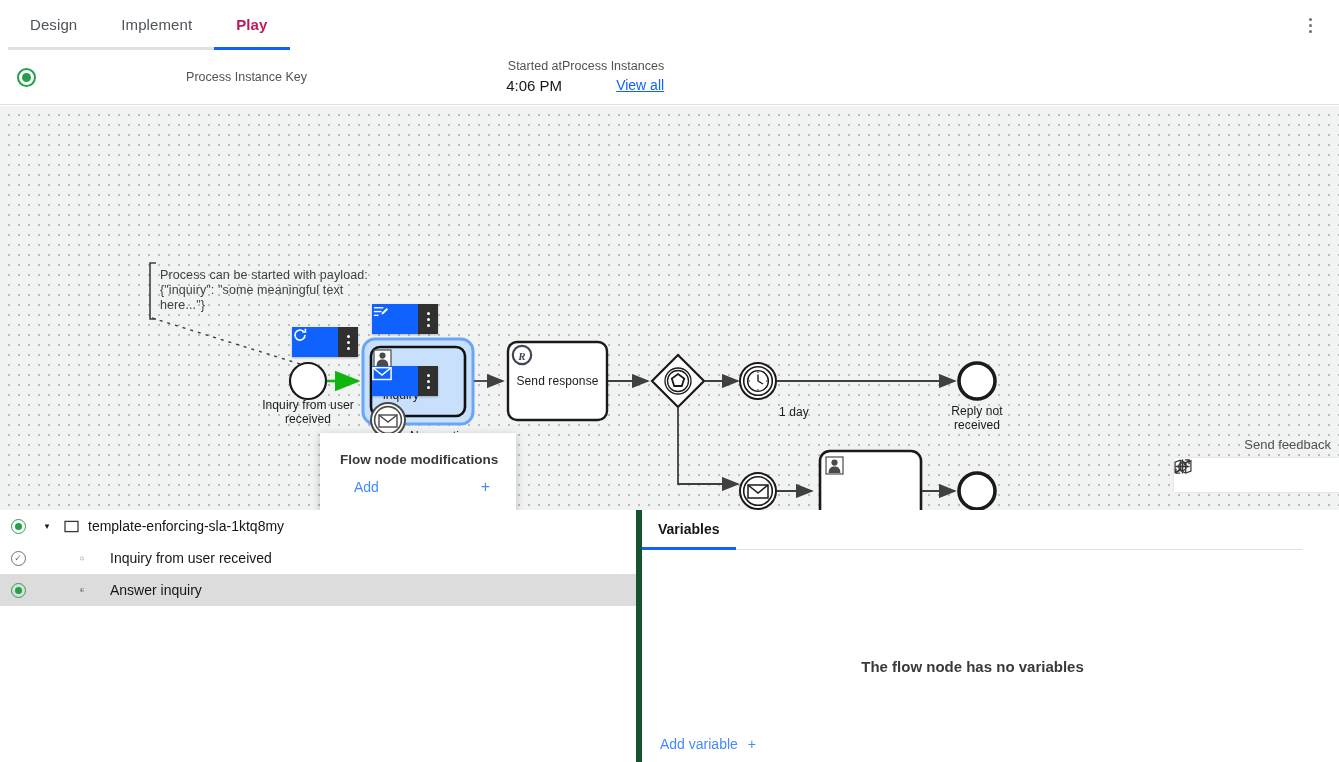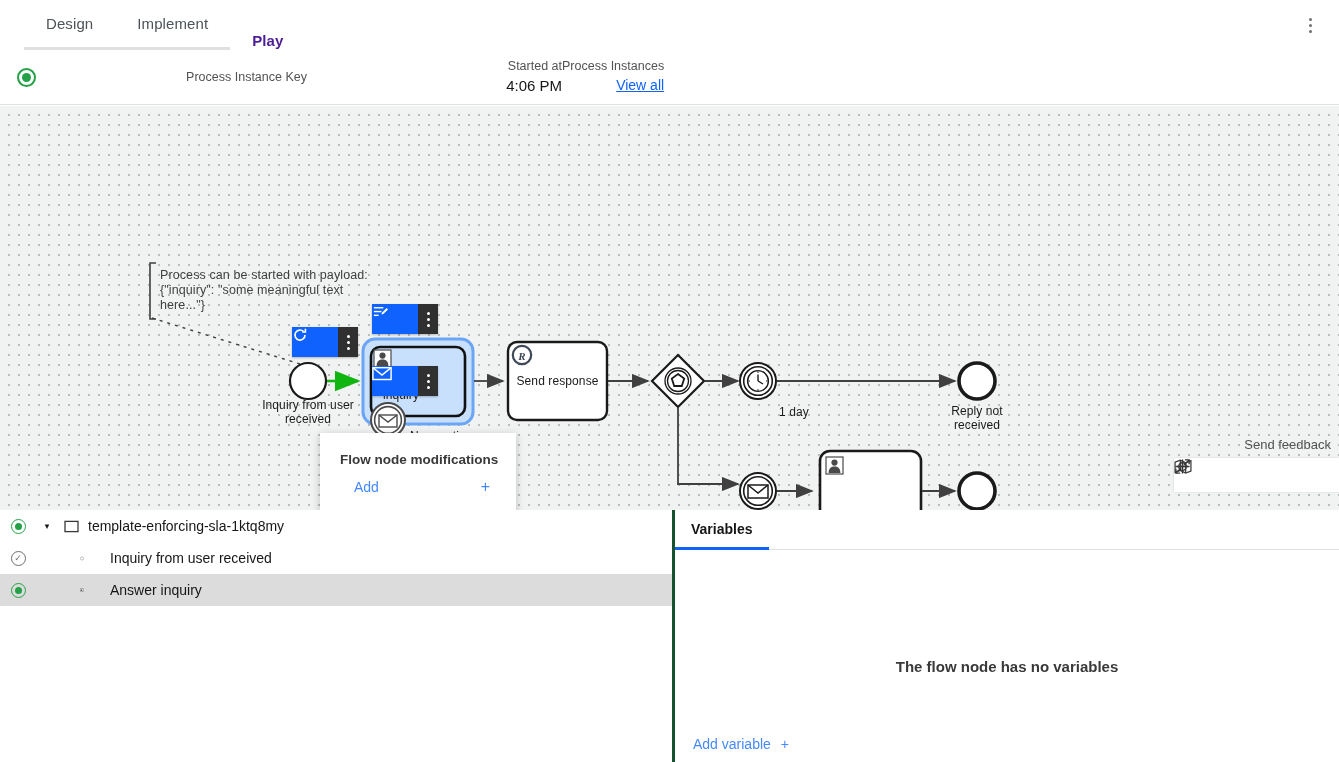--- a/index.html
+++ b/index.html
@@ -12,30 +12,30 @@
     font-family: "Liberation Sans", sans-serif;
     -webkit-font-smoothing: antialiased;
   }
   #app { position: relative; width: 1339px; height: 762px; }
 
   
   .topbar {
     position: absolute; left: 0; top: 0; width: 1339px; height: 50px;
     background: #fff;
   }
-  .topbar .tabs { display: flex; align-items: center; height: 50px; padding-left: 24px; }
+  .topbar .tabs { display: flex; align-items: flex-end; height: 50px; padding-left: 8px; }
   .tab {
     position: relative;
     height: 49px; display: flex; align-items: center; justify-content: center;
     padding: 0 22px;
     font-size: 15px; color: #4d5358; letter-spacing: .1px;
     cursor: pointer;
     border-bottom: 3px solid #e0e0e0;
   }
-  .tab.active { color: #4c1d95; font-weight: 700; border-bottom: 3px solid #0f62fe; margin-top: 34px; }
+  .tab.active { color: #be185d; font-weight: 700; border-bottom: 3px solid #0f62fe; margin-top: 34px; }
   .kebab-top {
     position: absolute; right: 16px; top: 12px;
     width: 26px; height: 26px; display: flex; flex-direction: column;
     align-items: center; justify-content: center; gap: 3px; cursor: pointer;
   }
   .kebab-top i { display:block; width: 3px; height: 3px; border-radius: 50%; background: #6f6f6f; }
 
   
   .infobar {
     position: absolute; left: 0; top: 50px; width: 1339px; height: 55px;
@@ -114,21 +114,21 @@
   .canvas-tools {
     position: absolute; right: 0px; top: 352px; height: 34px; width: 165px;
     background: #fff; display: flex; align-items: center; justify-content: space-around;
     box-shadow: 0 0 2px rgba(0,0,0,.12);
   }
   .canvas-tools .tool { width: 30px; height: 30px; display:flex; align-items:center; justify-content:center; cursor: pointer; color: #393939; }
 
   
   .bottom { position: absolute; left: 0; top: 510px; width: 1339px; height: 252px; background: #fff; }
   .panel-left { position: absolute; left: 0; top: 0; width: 672px; height: 252px; background: #fff; }
-  .panel-right { position: absolute; left: 672px; top: 0; width: 667px; height: 252px; background: #fff; border-left: 3px solid #14532d; }
+  .panel-right { position: absolute; left: 636px; top: 0; width: 667px; height: 252px; background: #fff; border-left: 6px solid #14532d; }
 
   .panel-head { height: 40px; display: flex; align-items: center; border-bottom: 1px solid #e0e0e0; }
   .panel-head .title {
     font-size: 14px; font-weight: 700; color: #161616; padding: 0 16px; height: 40px;
     display:flex; align-items:center;
   }
   .panel-head .title.tabbed { border-bottom: 3px solid #0f62fe; margin-bottom: -1px; cursor: pointer; }
 
   .hist-row {
     display: flex; align-items: center; height: 32px; font-size: 14px; color: #161616; cursor: pointer;

